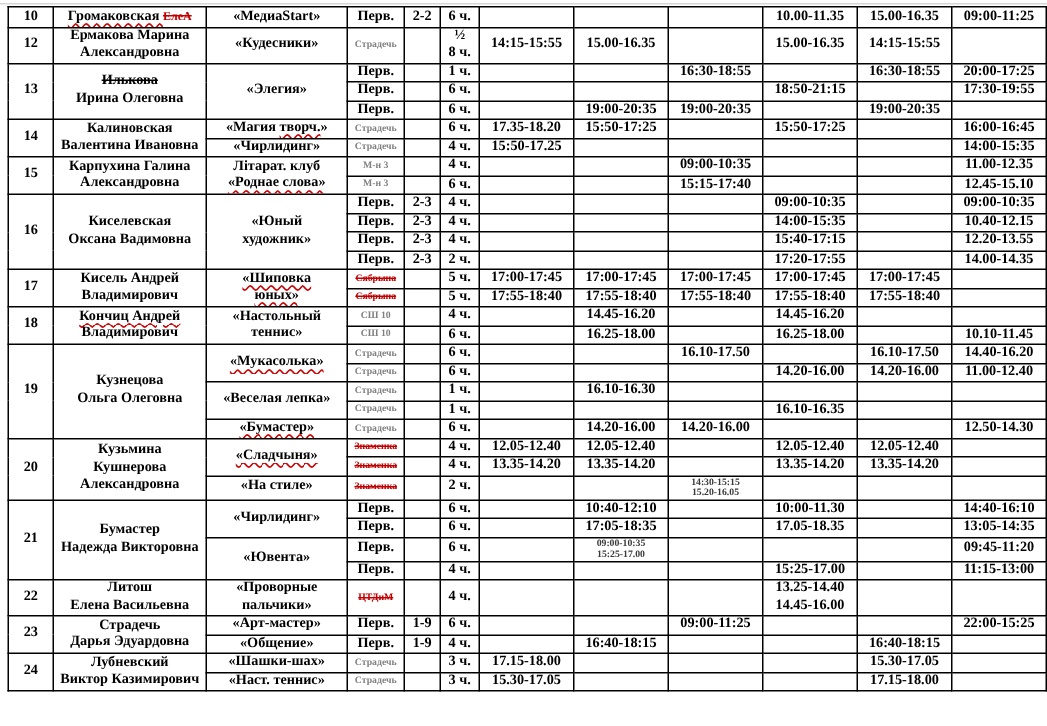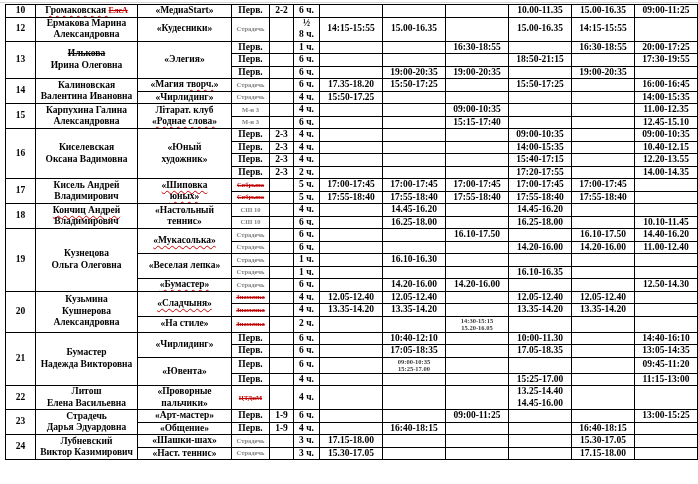--- a/index.html
+++ b/index.html
@@ -494,21 +494,21 @@
         </td>
         <td>«Арт-мастер»</td>
         <td>Перв.</td>
         <td>1-9</td>
         <td>6 ч.</td>
         <td></td>
         <td></td>
         <td>09:00-11:25</td>
         <td></td>
         <td></td>
-        <td>13:00-15:25</td>
+        <td>22:00-15:25</td>
       </tr>
       <tr>
         <td>«Общение»</td>
         <td>Перв.</td>
         <td>1-9</td>
         <td>4 ч.</td>
         <td></td>
         <td>16:40-18:15</td>
         <td></td>
         <td></td>

